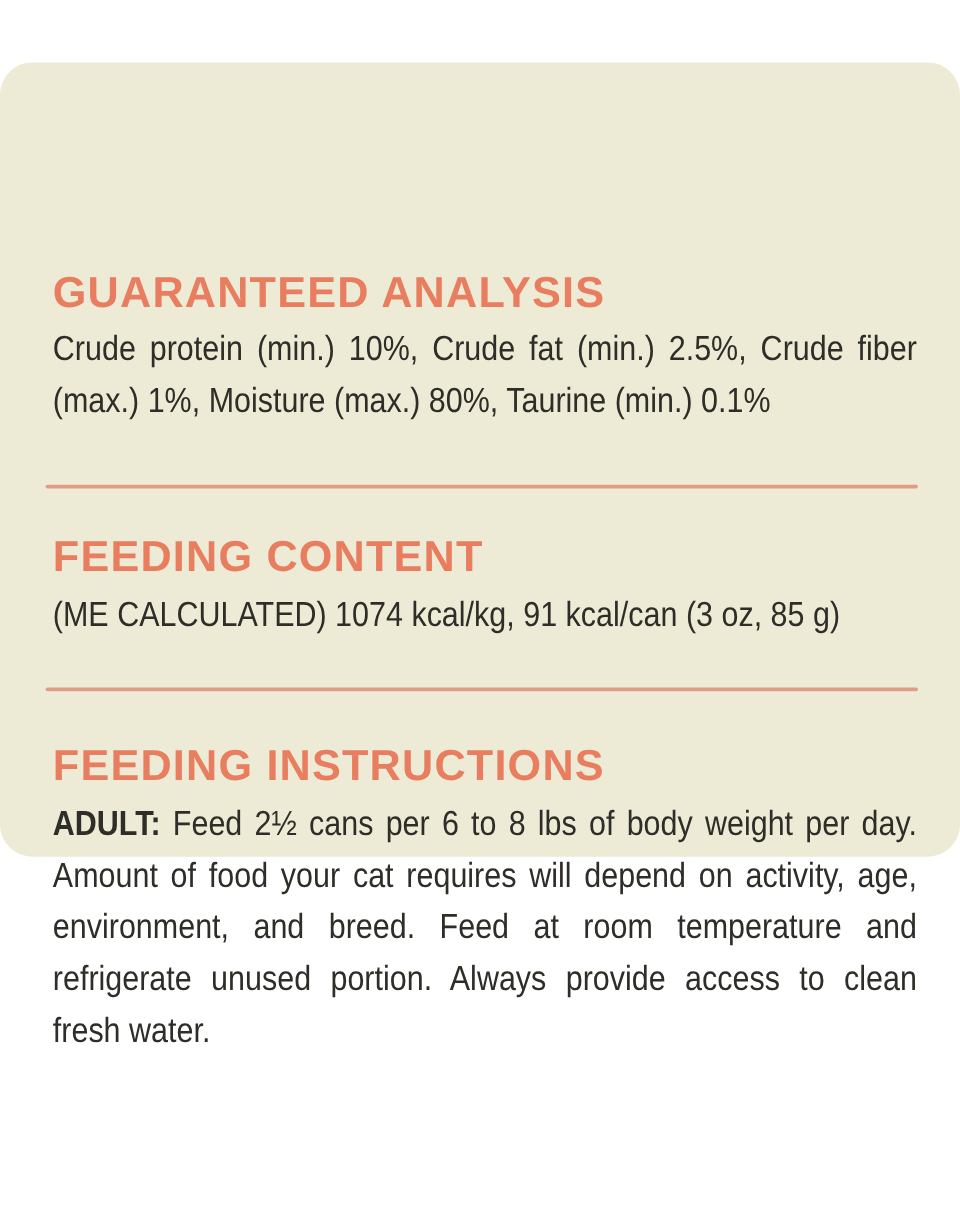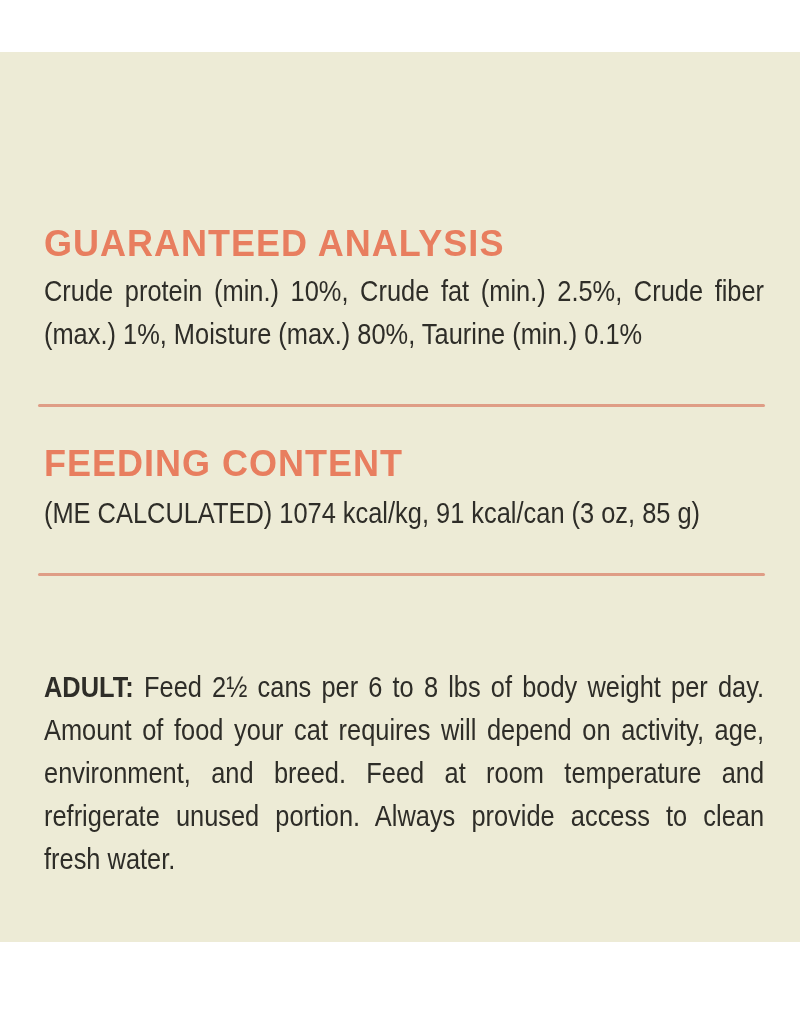--- a/index.html
+++ b/index.html
@@ -17,22 +17,23 @@
     height: 1024px;
     background: var(--page-bg);
     overflow: hidden;
     font-family: "Liberation Sans", sans-serif;
   }
   .panel {
     position: absolute;
     left: 0;
     top: 52px;
     width: 800px;
-    height: 890px;
+    height: 662px;
     background: var(--panel-bg);
+    border-radius: 27px;
   }
   .heading {
     position: absolute;
     left: 44px;
     color: var(--heading);
     font-size: 36px;
     font-weight: bold;
     letter-spacing: 1px;
     line-height: 1;
     white-space: nowrap;
@@ -79,16 +80,17 @@
     <div class="heading h-ga">GUARANTEED ANALYSIS</div>
     <div class="body-text b-ga">Crude protein (min.) 10%, Crude fat (min.) 2.5%, Crude fiber (max.) 1%, Moisture (max.) 80%, Taurine (min.) 0.1%</div>
 
     <div class="divider div-1"></div>
 
     <div class="heading h-cc">FEEDING CONTENT</div>
     <div class="body-text single-line b-cc">(ME CALCULATED) 1074 kcal/kg, 91 kcal/can (3 oz, 85 g)</div>
 
     <div class="divider div-2"></div>
 
+    <div class="heading h-fi">FEEDING INSTRUCTIONS</div>
     <div class="body-text b-fi"><strong>ADULT: </strong><span>Feed 2½ cans per 6 to 8 lbs of body weight per day. Amount of food your cat requires will depend on activity, age, environment, and breed. Feed at room temperature and refrigerate unused portion. Always provide access to clean fresh water.</span></div>
 
   </div>
 </div>
 
 </body></html>

